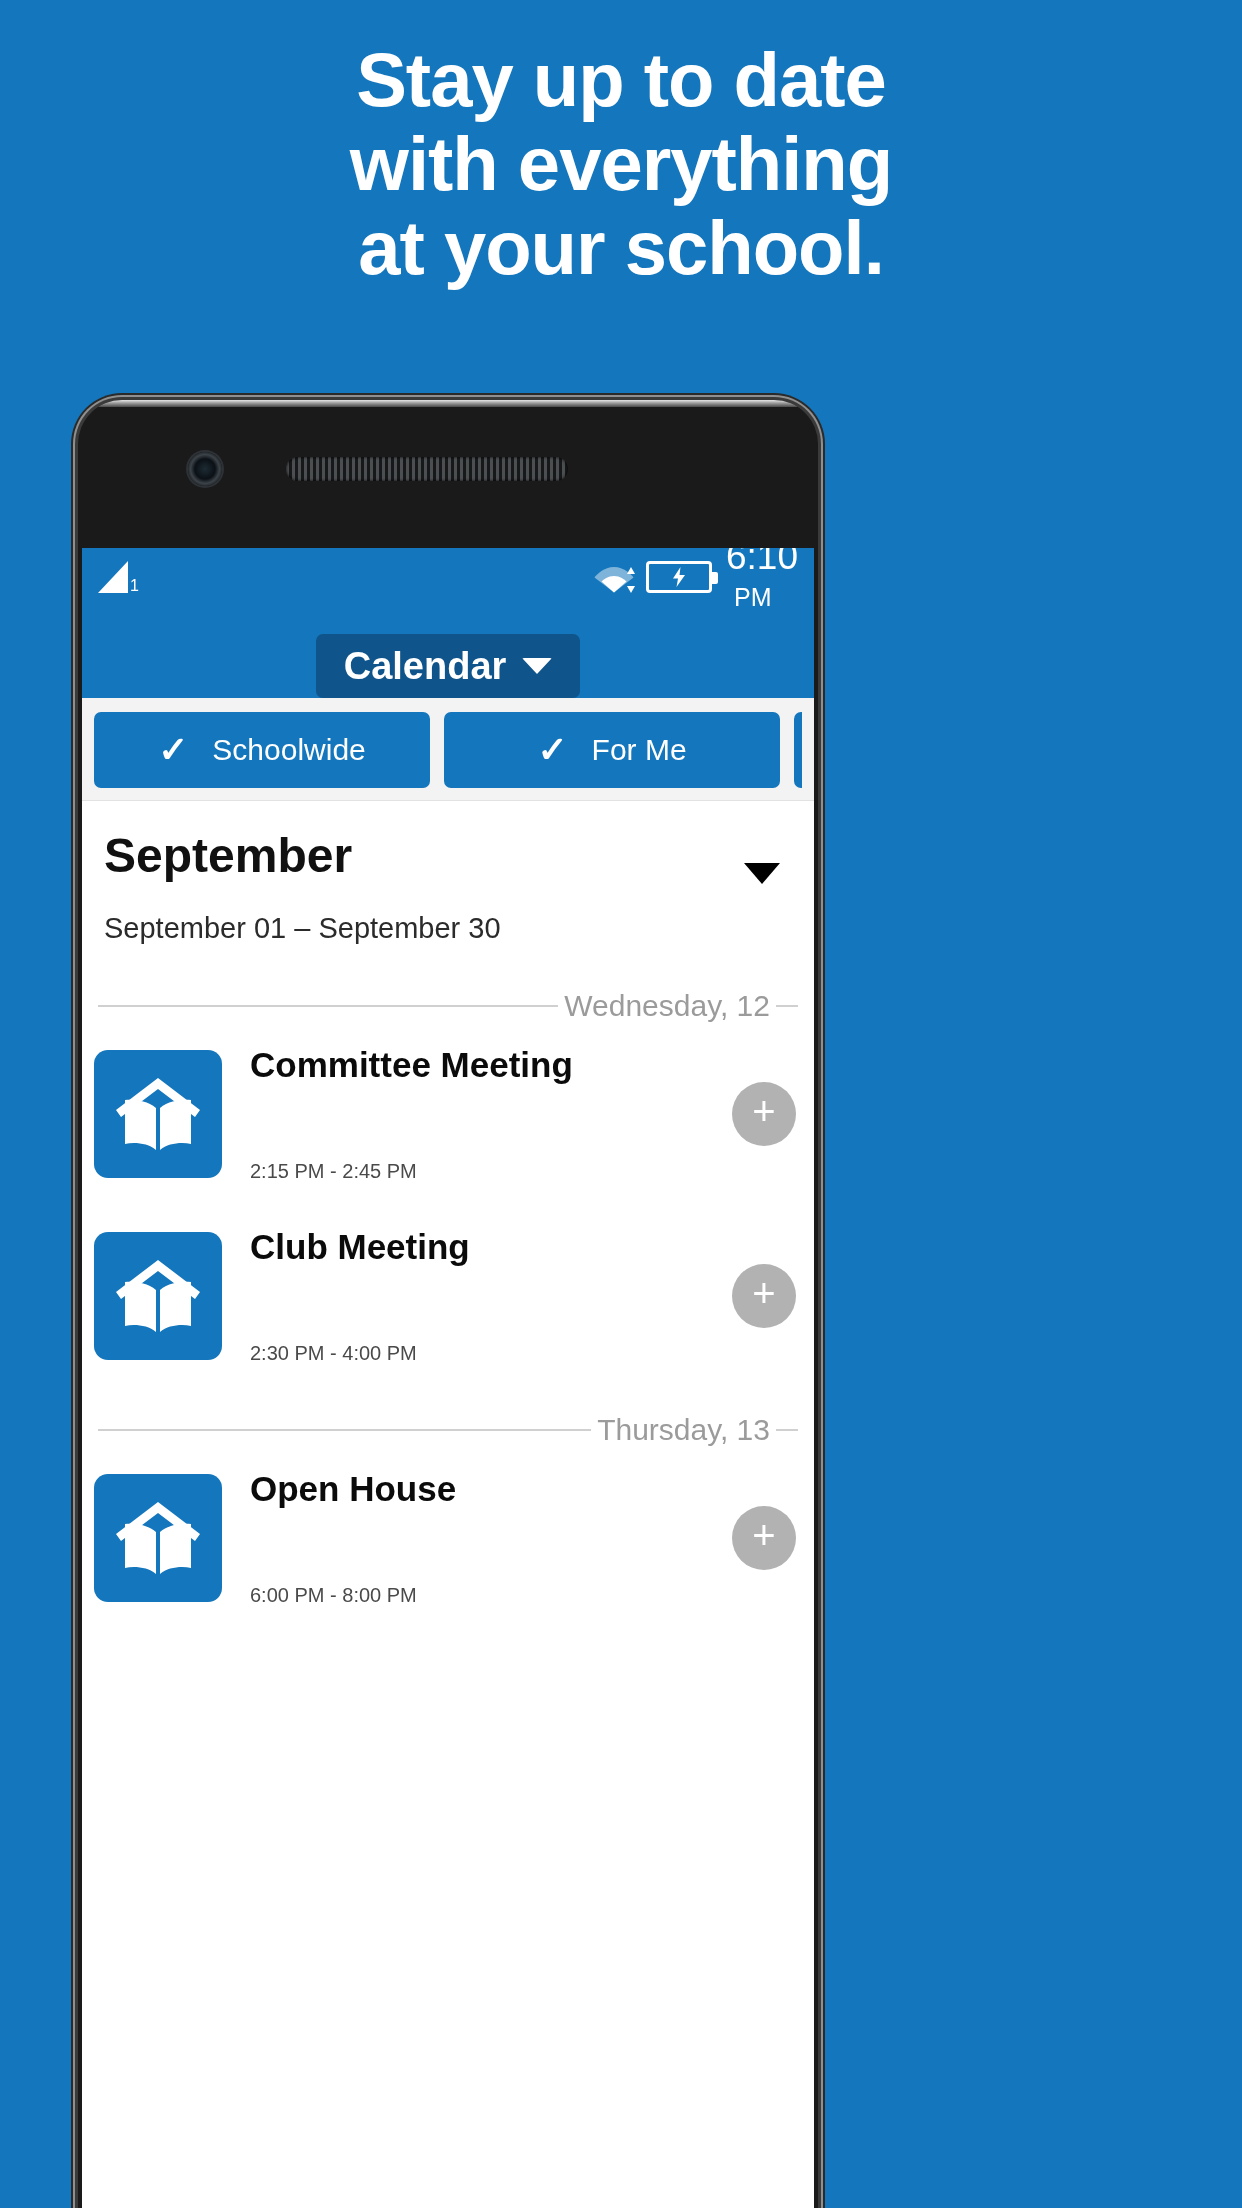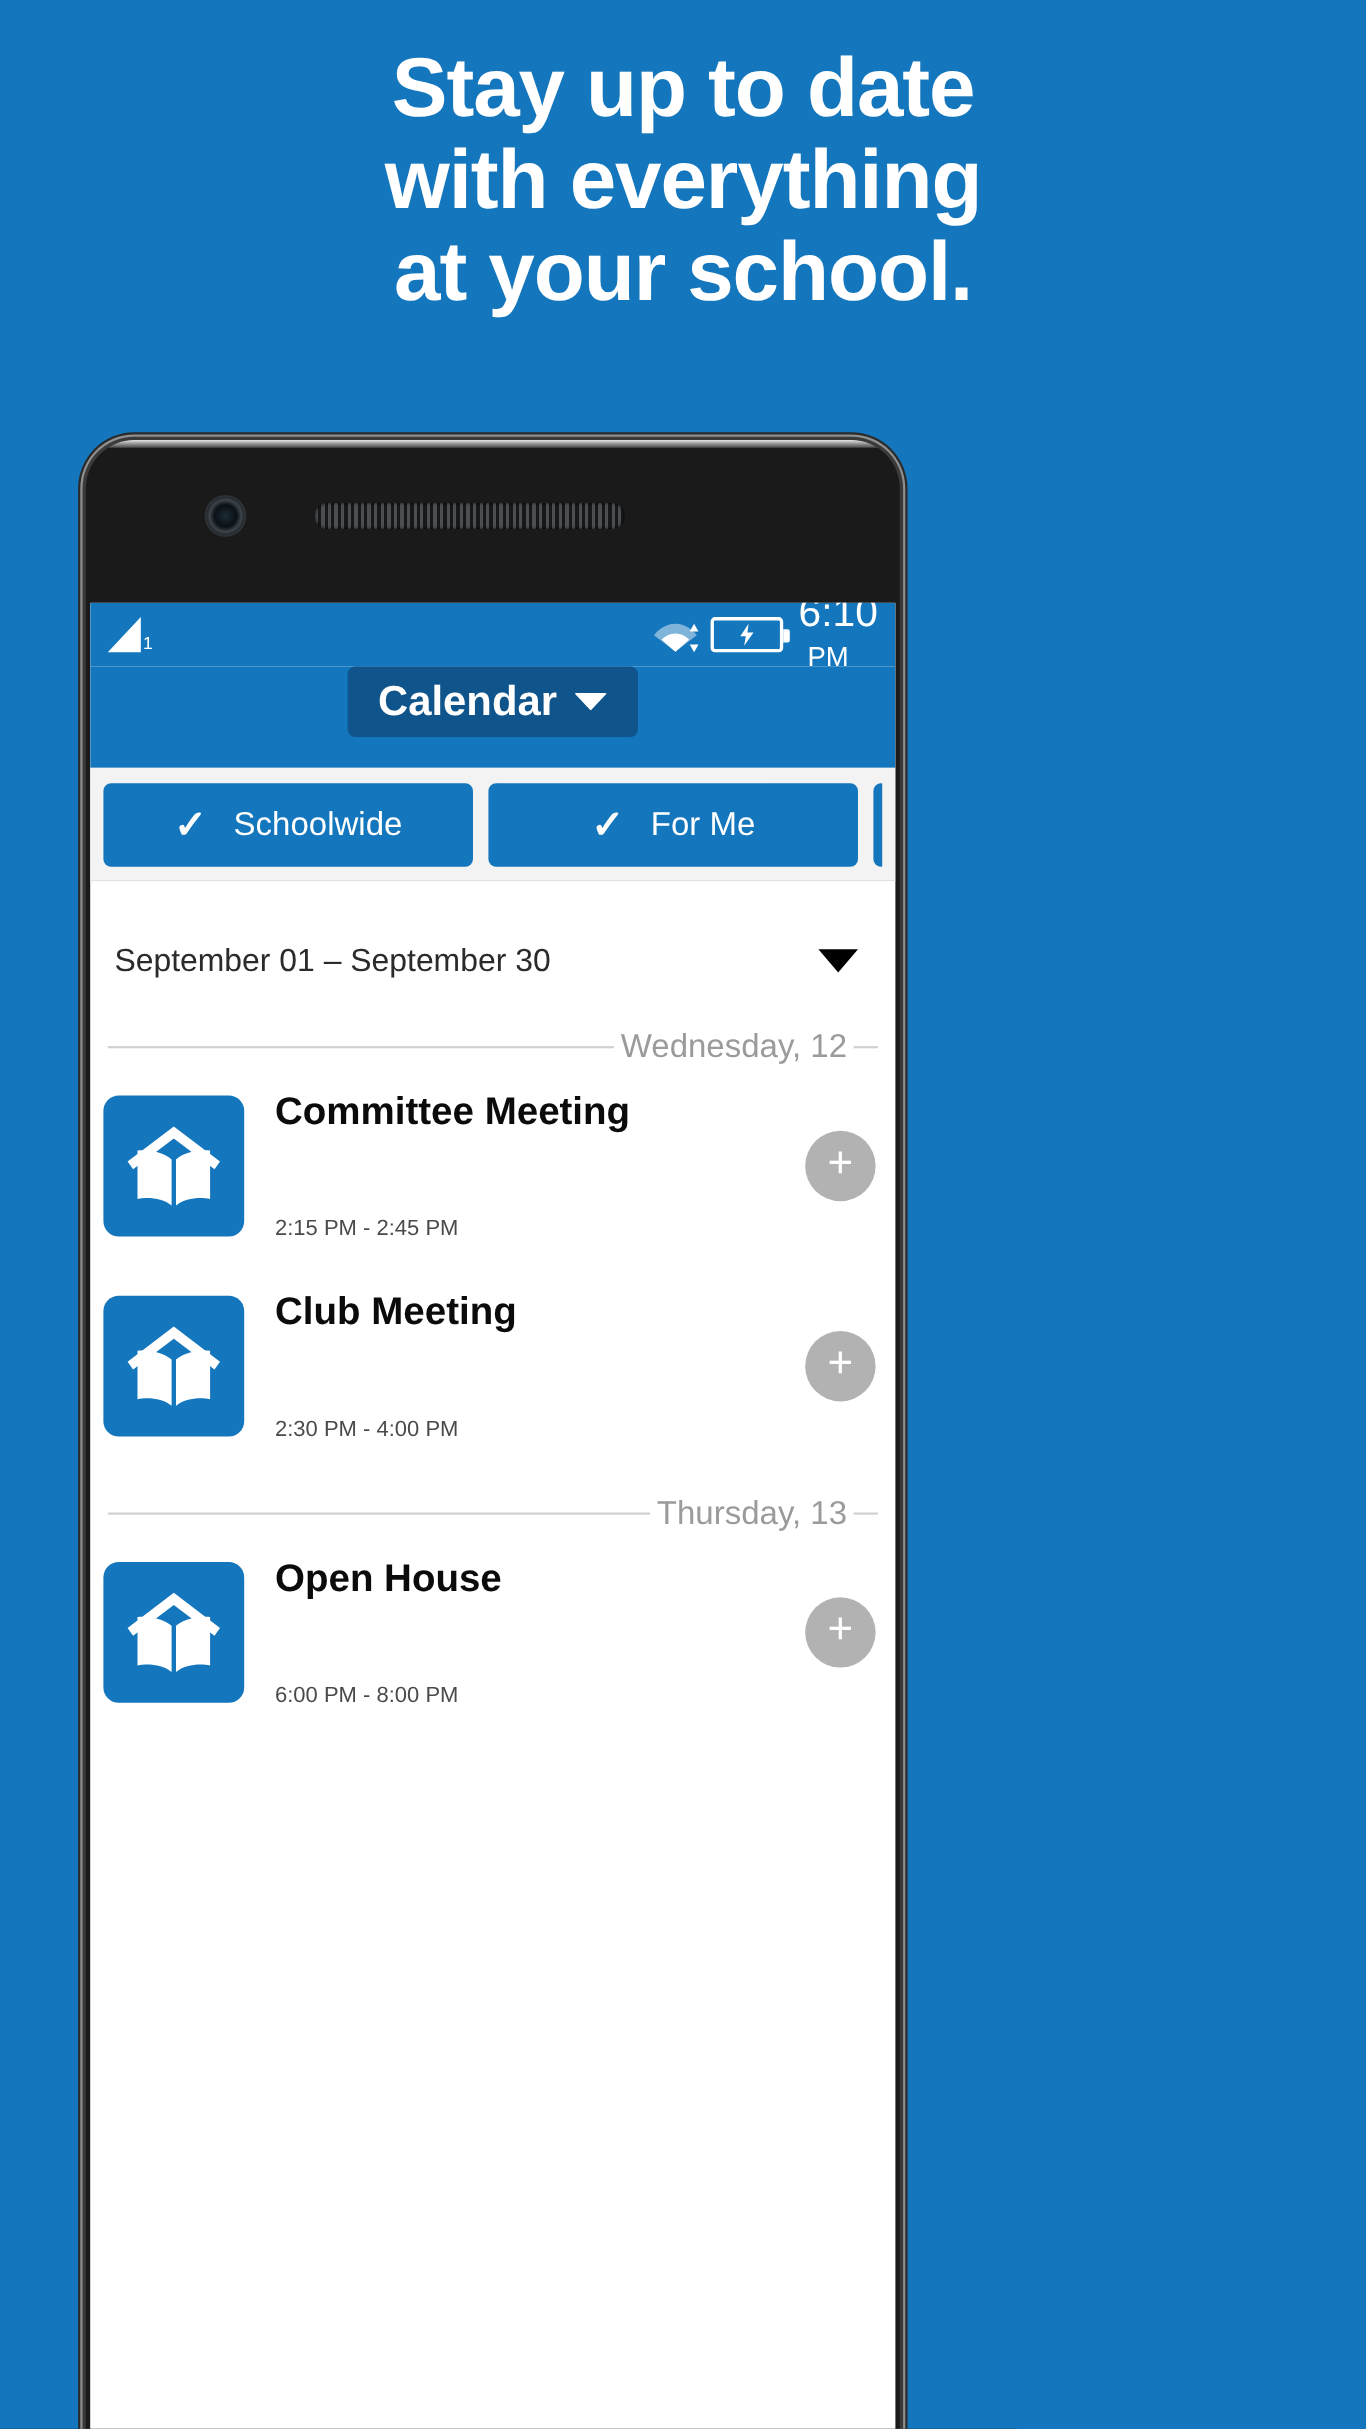--- a/index.html
+++ b/index.html
@@ -129,21 +129,21 @@
   }
   .battery .bolt { width: 14px; height: 20px; fill: #ffffff; }
   .clock { font-size: 37px; line-height: 40px; display: flex; align-items: flex-start; flex-direction: column; }
   .clock .ampm { font-size: 25px; margin-left: 8px; }
 
   
   .app-bar {
     height: 92px;
     background: #1476bc;
     display: flex;
-    align-items: flex-start;
+    align-items: flex-end;
     justify-content: center;
   }
   .title-pill {
     background: #0f548a;
     border-radius: 7px;
     height: 64px;
     padding: 0 28px;
     display: flex;
     align-items: center;
     gap: 16px;
@@ -317,20 +317,21 @@
         <span>Schoolwide</span>
       </div>
       <div class="chip">
         <span class="check">✓</span>
         <span>For Me</span>
       </div>
       <div class="chip-extra"></div>
     </div>
 
     <div class="month-head">
+      <div class="month-title">September</div>
       <div class="month-range">September 01 – September 30</div>
       <div class="month-caret"></div>
     </div>
 
     <div class="day-divider">
       <span class="ln"></span>
       <span class="lbl">Wednesday, 12</span>
       <span class="ln right"></span>
     </div>
 

